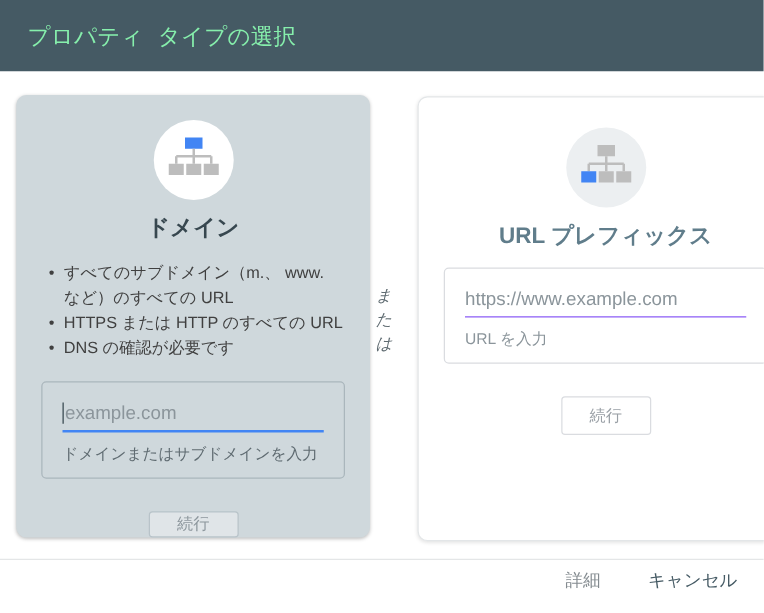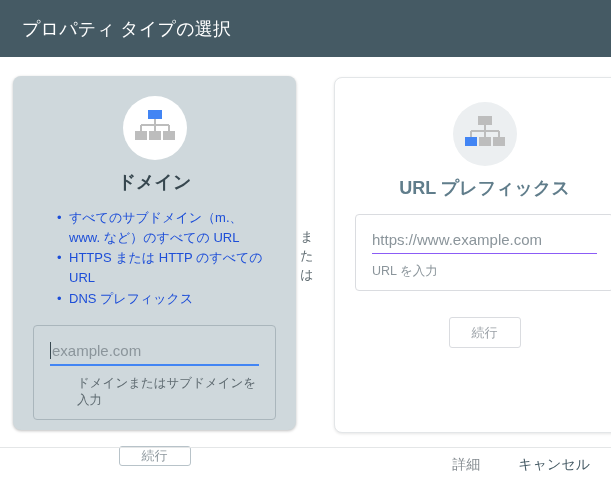--- a/index.html
+++ b/index.html
@@ -9,21 +9,21 @@
     background: #ffffff;
     position: relative;
     overflow: hidden;
   }
   .header {
     position: absolute; left: 0; top: 0; width: 611px; height: 57px;
     background: #455a64;
     display: flex; align-items: center;
     padding-left: 22px;
   }
-  .header-title { color: #ffffff; font-size: 18px; font-weight: 400; letter-spacing: 0.2px; }
+  .header-title { color: #86efac; font-size: 18px; font-weight: 400; letter-spacing: 0.2px; font-family: Liberation Mono, monospace; }
 
   .card {
     position: absolute;
     border-radius: 8px;
     display: flex; flex-direction: column; align-items: center;
   }
   .card-domain {
     left: 13px; top: 76px; width: 283px; height: 354px;
     background: #cfd8dc;
     box-shadow: 0 1px 3px rgba(0,0,0,0.25);
@@ -48,21 +48,21 @@
   .card-urlprefix .card-title { color: #607d8b; }
 
   .bullets {
     list-style: none;
     margin-top: 14px;
     align-self: stretch;
     padding: 0 20px 0 24px;
     font-size: 13px;
     line-height: 1.55;
   }
-  .card-domain .bullets { color: #1d4ed8; margin-left: 18px; }
+  .card-domain .bullets { color: #404040; }
   .card-urlprefix .bullets { color: #74828a; }
   .bullets li { position: relative; padding-left: 14px; }
   .bullets li::before {
     content: "•"; position: absolute; left: 2px; top: 0;
   }
 
   .input-box {
     align-self: stretch;
     margin: 14px 20px 0 20px;
     border-radius: 4px;
@@ -85,21 +85,21 @@
   .text-input::placeholder { color: #8b959b; opacity: 1; }
   .card-domain .text-input { border-bottom: 2px solid #4285f4; }
   .card-urlprefix .text-input { border-bottom: 1px solid #8b5cf6; }
   .caret {
     position: absolute; left: 0; top: 2px; width: 1px; height: 17px;
     background: #37474f;
   }
   .card-domain .text-input { padding-left: 2px; }
 
   .input-helper { font-size: 12.5px; margin-top: 9px; }
-  .card-domain .input-helper { color: #5f6b71; margin-left: 27px; }
+  .card-domain .input-helper { color: #5f6b71; }
   .card-urlprefix .input-helper { color: #8b959b; }
 
   .continue-btn {
     margin-top: 26px;
     width: 72px; height: 31px;
     border-radius: 3px;
     font-family: "Liberation Sans", "DejaVu Sans", sans-serif;
     font-size: 13px;
     cursor: default;
   }
@@ -109,21 +109,21 @@
     color: #8d979d;
   }
   .card-urlprefix .continue-btn {
     background: #ffffff;
     border: 1px solid #dadce0;
     color: #9aa0a6;
   }
 
   .or-label {
     position: absolute; left: 295px; top: 228px; width: 24px;
-    font-size: 13px; color: #5f6b71; text-align: center; line-height: 1.45;
+    font-size: 13px; color: #5f6b71; text-align: center; line-height: 1.45; font-style: italic;
   }
 
   .footer-divider {
     position: absolute; left: 0; top: 447px; width: 611px; height: 1px;
     background: #e4e6e7;
   }
   .footer {
     position: absolute; right: 21px; top: 456px;
     display: flex; gap: 38px;
   }
@@ -151,21 +151,21 @@
         <rect x="1" y="22" width="12" height="9" fill="#bdbdbd"></rect>
         <rect x="15" y="22" width="12" height="9" fill="#bdbdbd"></rect>
         <rect x="29" y="22" width="12" height="9" fill="#bdbdbd"></rect>
       </svg>
     </span>
   </div>
   <div class="card-title">ドメイン</div>
   <ul class="bullets">
     <li>すべてのサブドメイン（m.、 www. など）のすべての URL</li>
     <li>HTTPS または HTTP のすべての URL</li>
-    <li>DNS プレフィックス</li>
+    <li>DNS の確認が必要です</li>
   </ul>
   <div class="input-box">
     <div class="field-wrap">
       <span class="caret"></span>
       <input class="text-input" type="text" placeholder="example.com" style="">
     </div>
     <div class="input-helper">ドメインまたはサブドメインを入力</div>
   </div>
   <button class="continue-btn">続行</button>
 </div>

